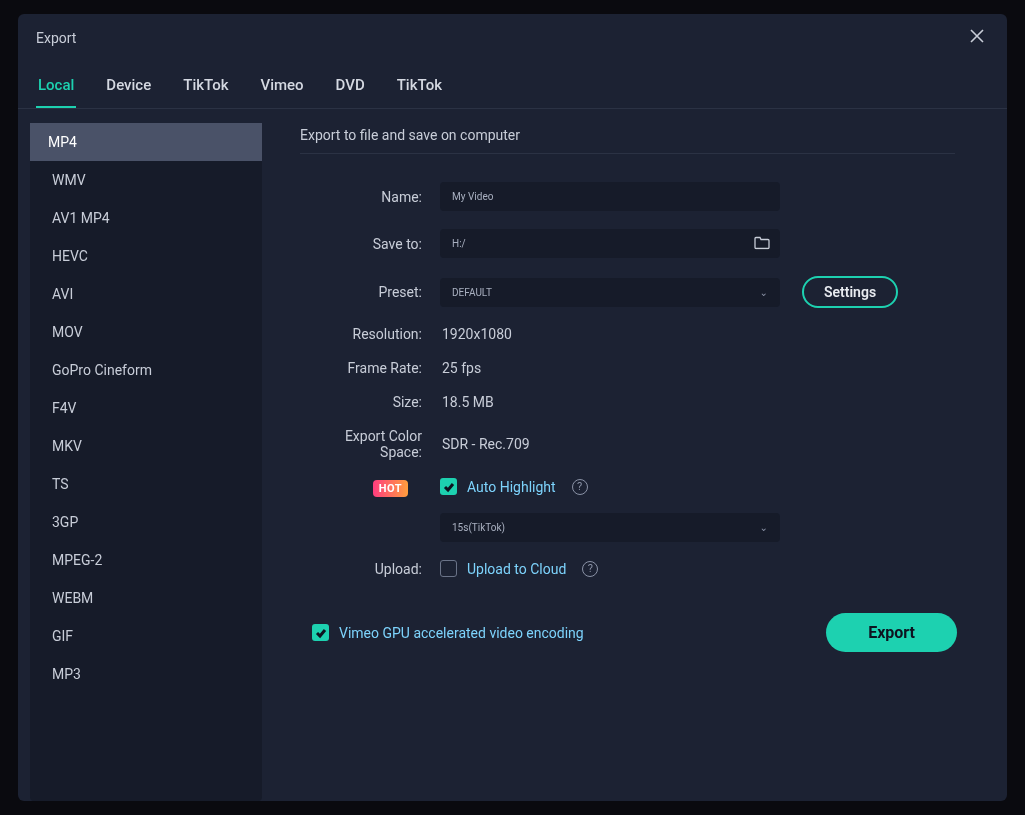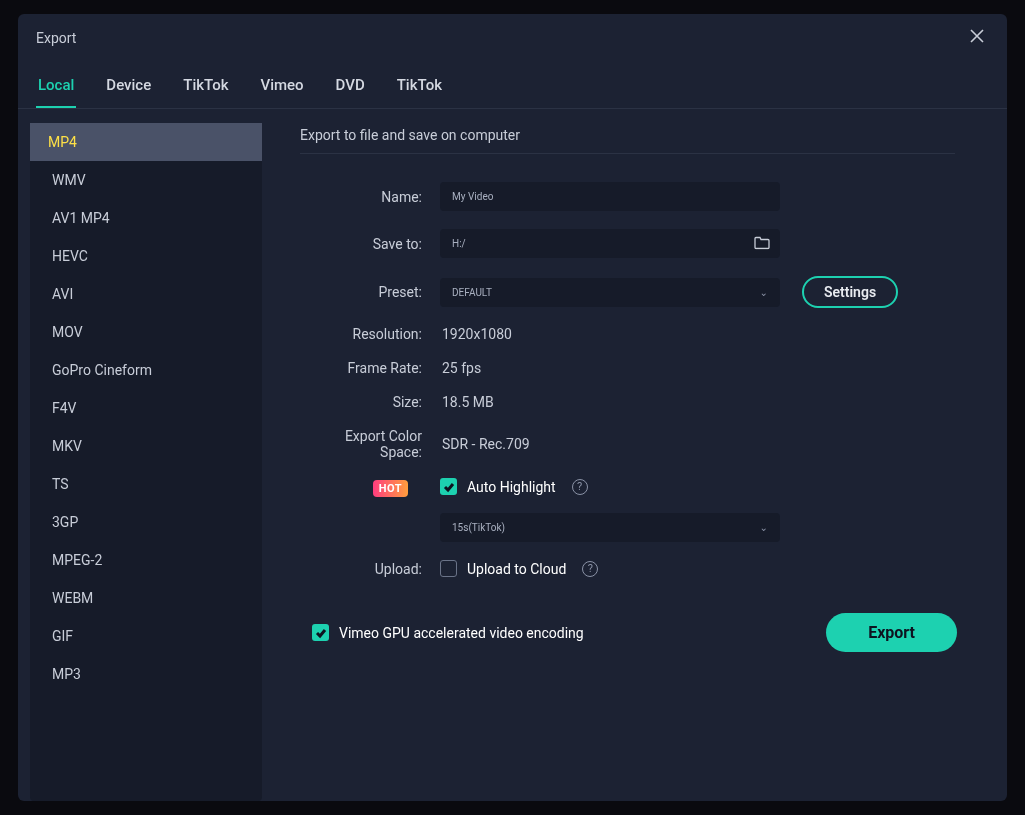--- a/index.html
+++ b/index.html
@@ -75,21 +75,21 @@
       flex-direction: column;
     }
     .format-item {
       color: #c8cdd8;
       font-size: 14px;
       padding: 11px 22px;
       cursor: pointer;
     }
     .format-item.active {
       background: #4a5268;
-      color: #fde047;
+      color: #ffffff;
       padding-left: 18px;
     }
     .main {
       flex: 1;
       padding: 4px 30px 0 38px;
       display: flex;
       flex-direction: column;
     }
     .section-title {
       color: #c8cdd8;
@@ -181,21 +181,21 @@
       flex-shrink: 0;
     }
     .checkbox.checked {
       background: #1dd1b0;
     }
     .checkbox.unchecked {
       border: 1.5px solid #6a7388;
     }
     .checkbox svg { width: 12px; height: 12px; stroke: #0e1320; stroke-width: 3; fill: none; }
     .check-label {
-      color: #ffffff;
+      color: #7dd3fc;
       font-size: 14px;
     }
     .help-icon {
       width: 16px;
       height: 16px;
       border: 1.5px solid #8a92a6;
       border-radius: 50%;
       color: #8a92a6;
       font-size: 11px;
       display: inline-flex;

